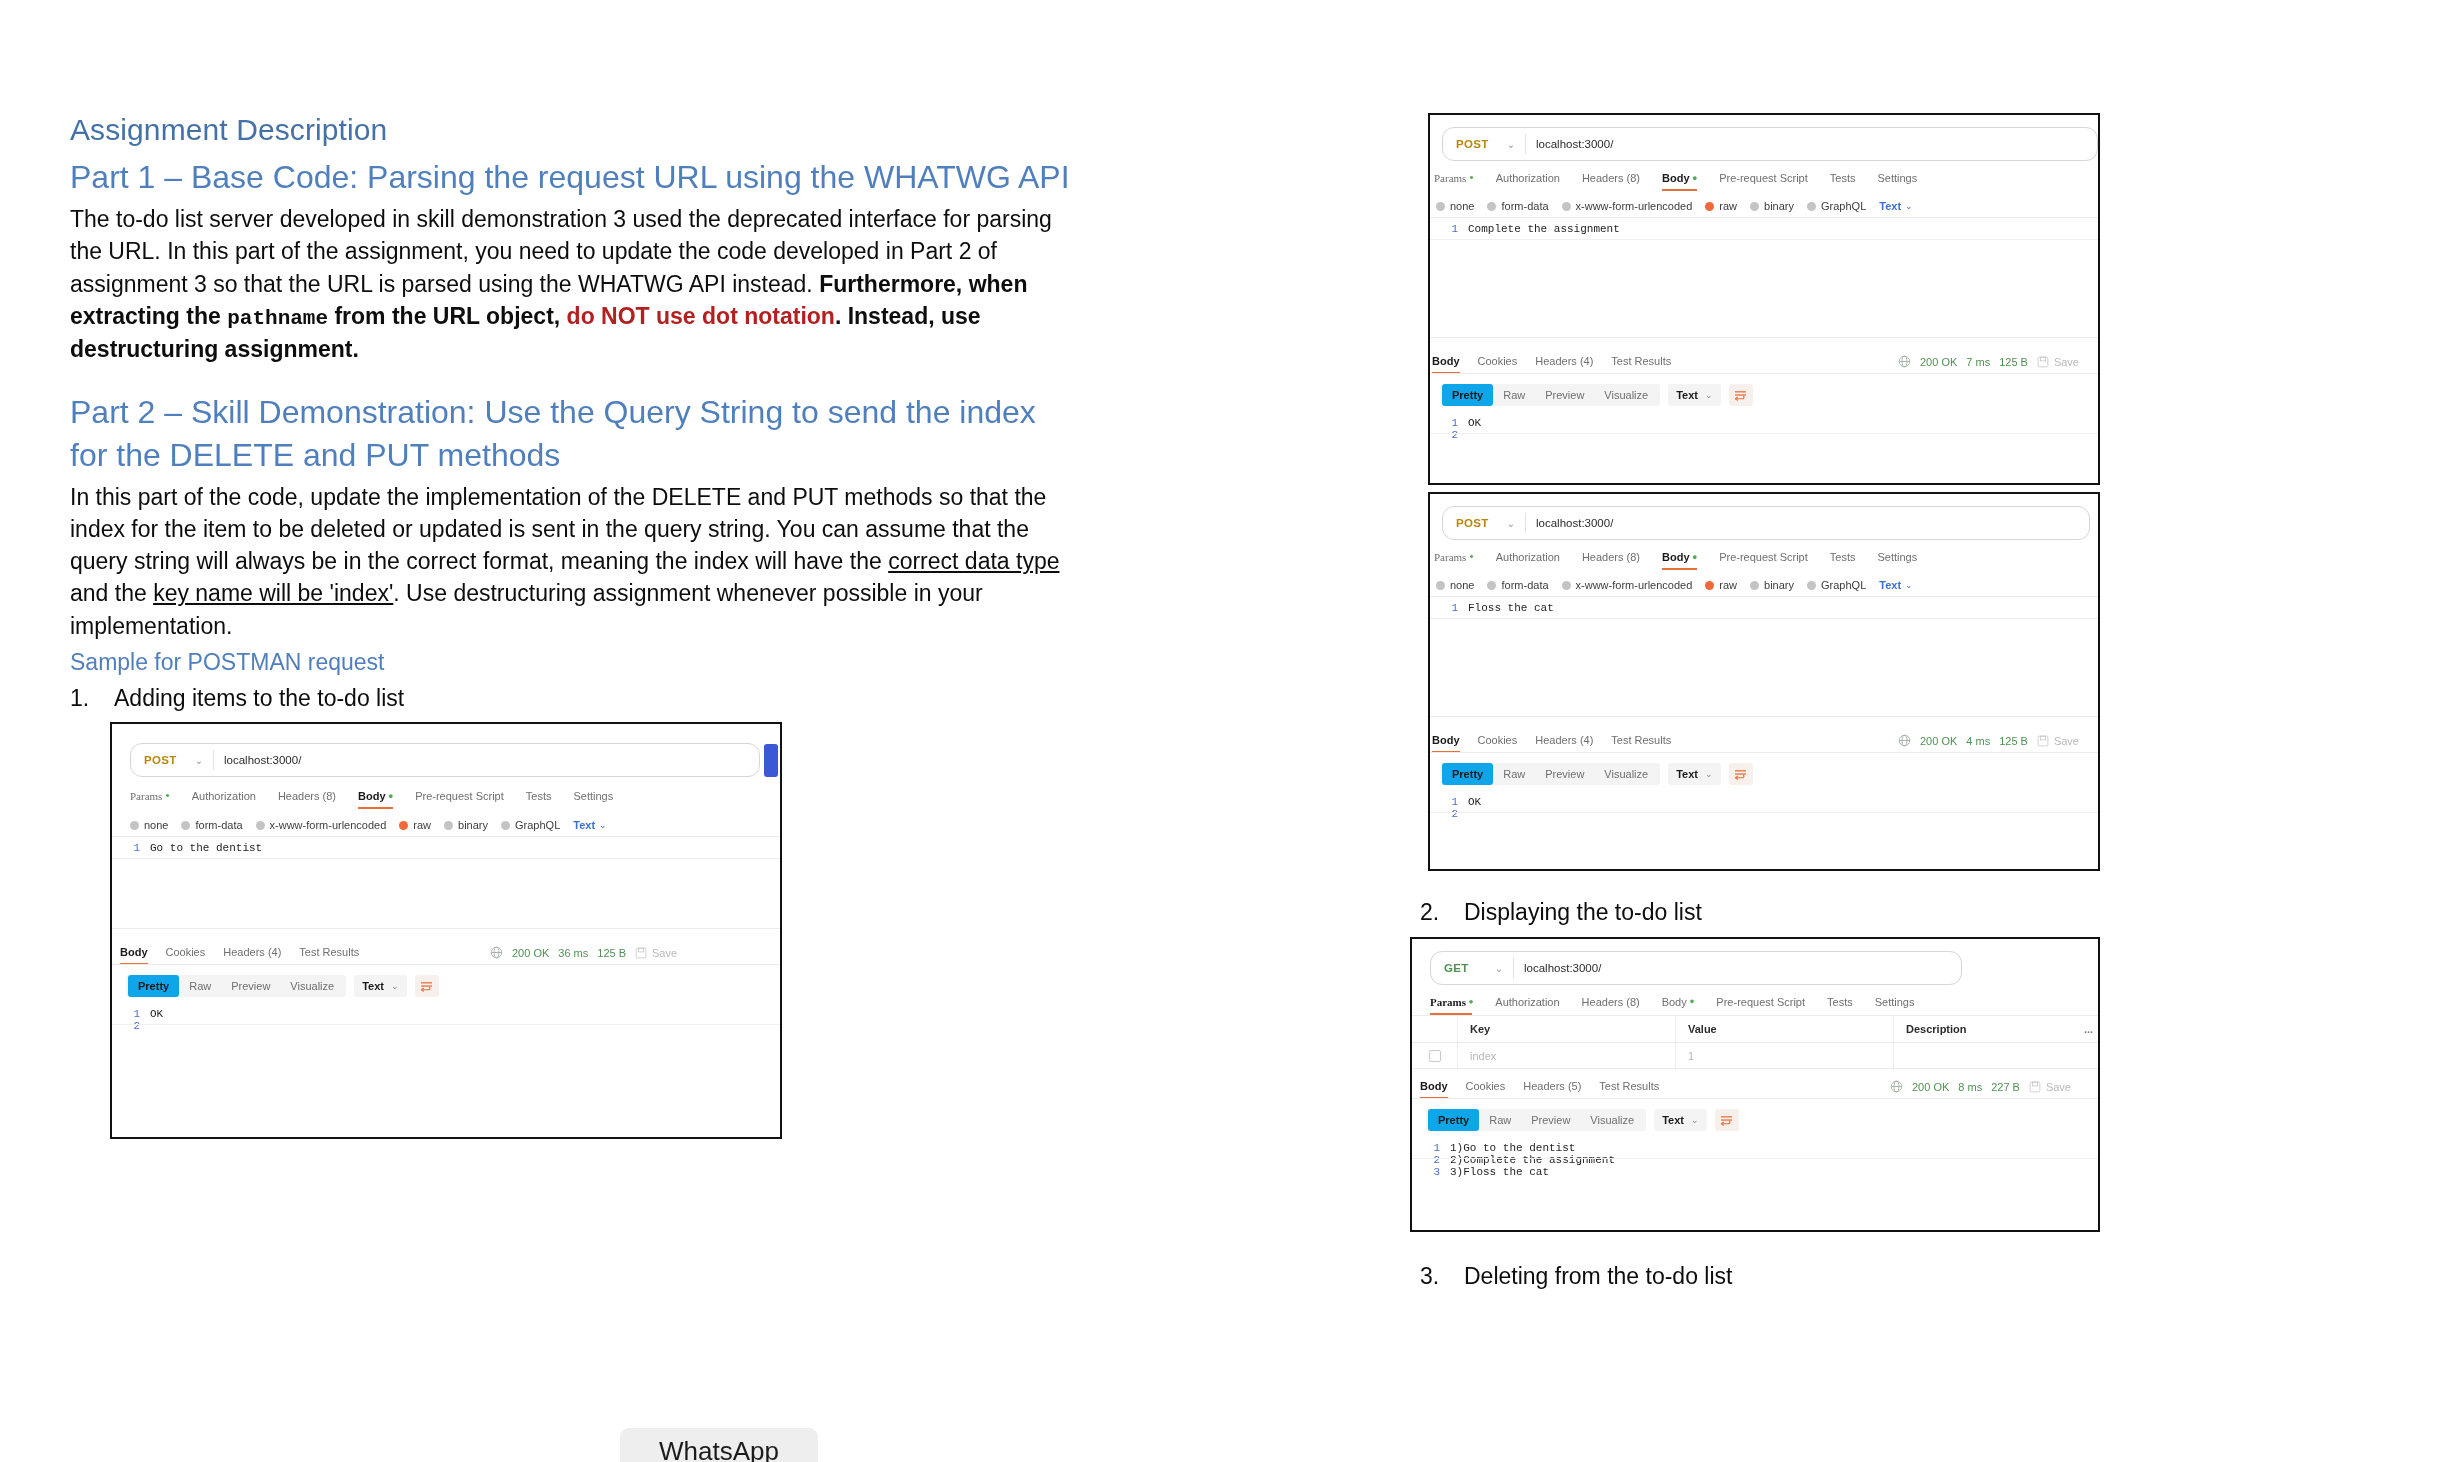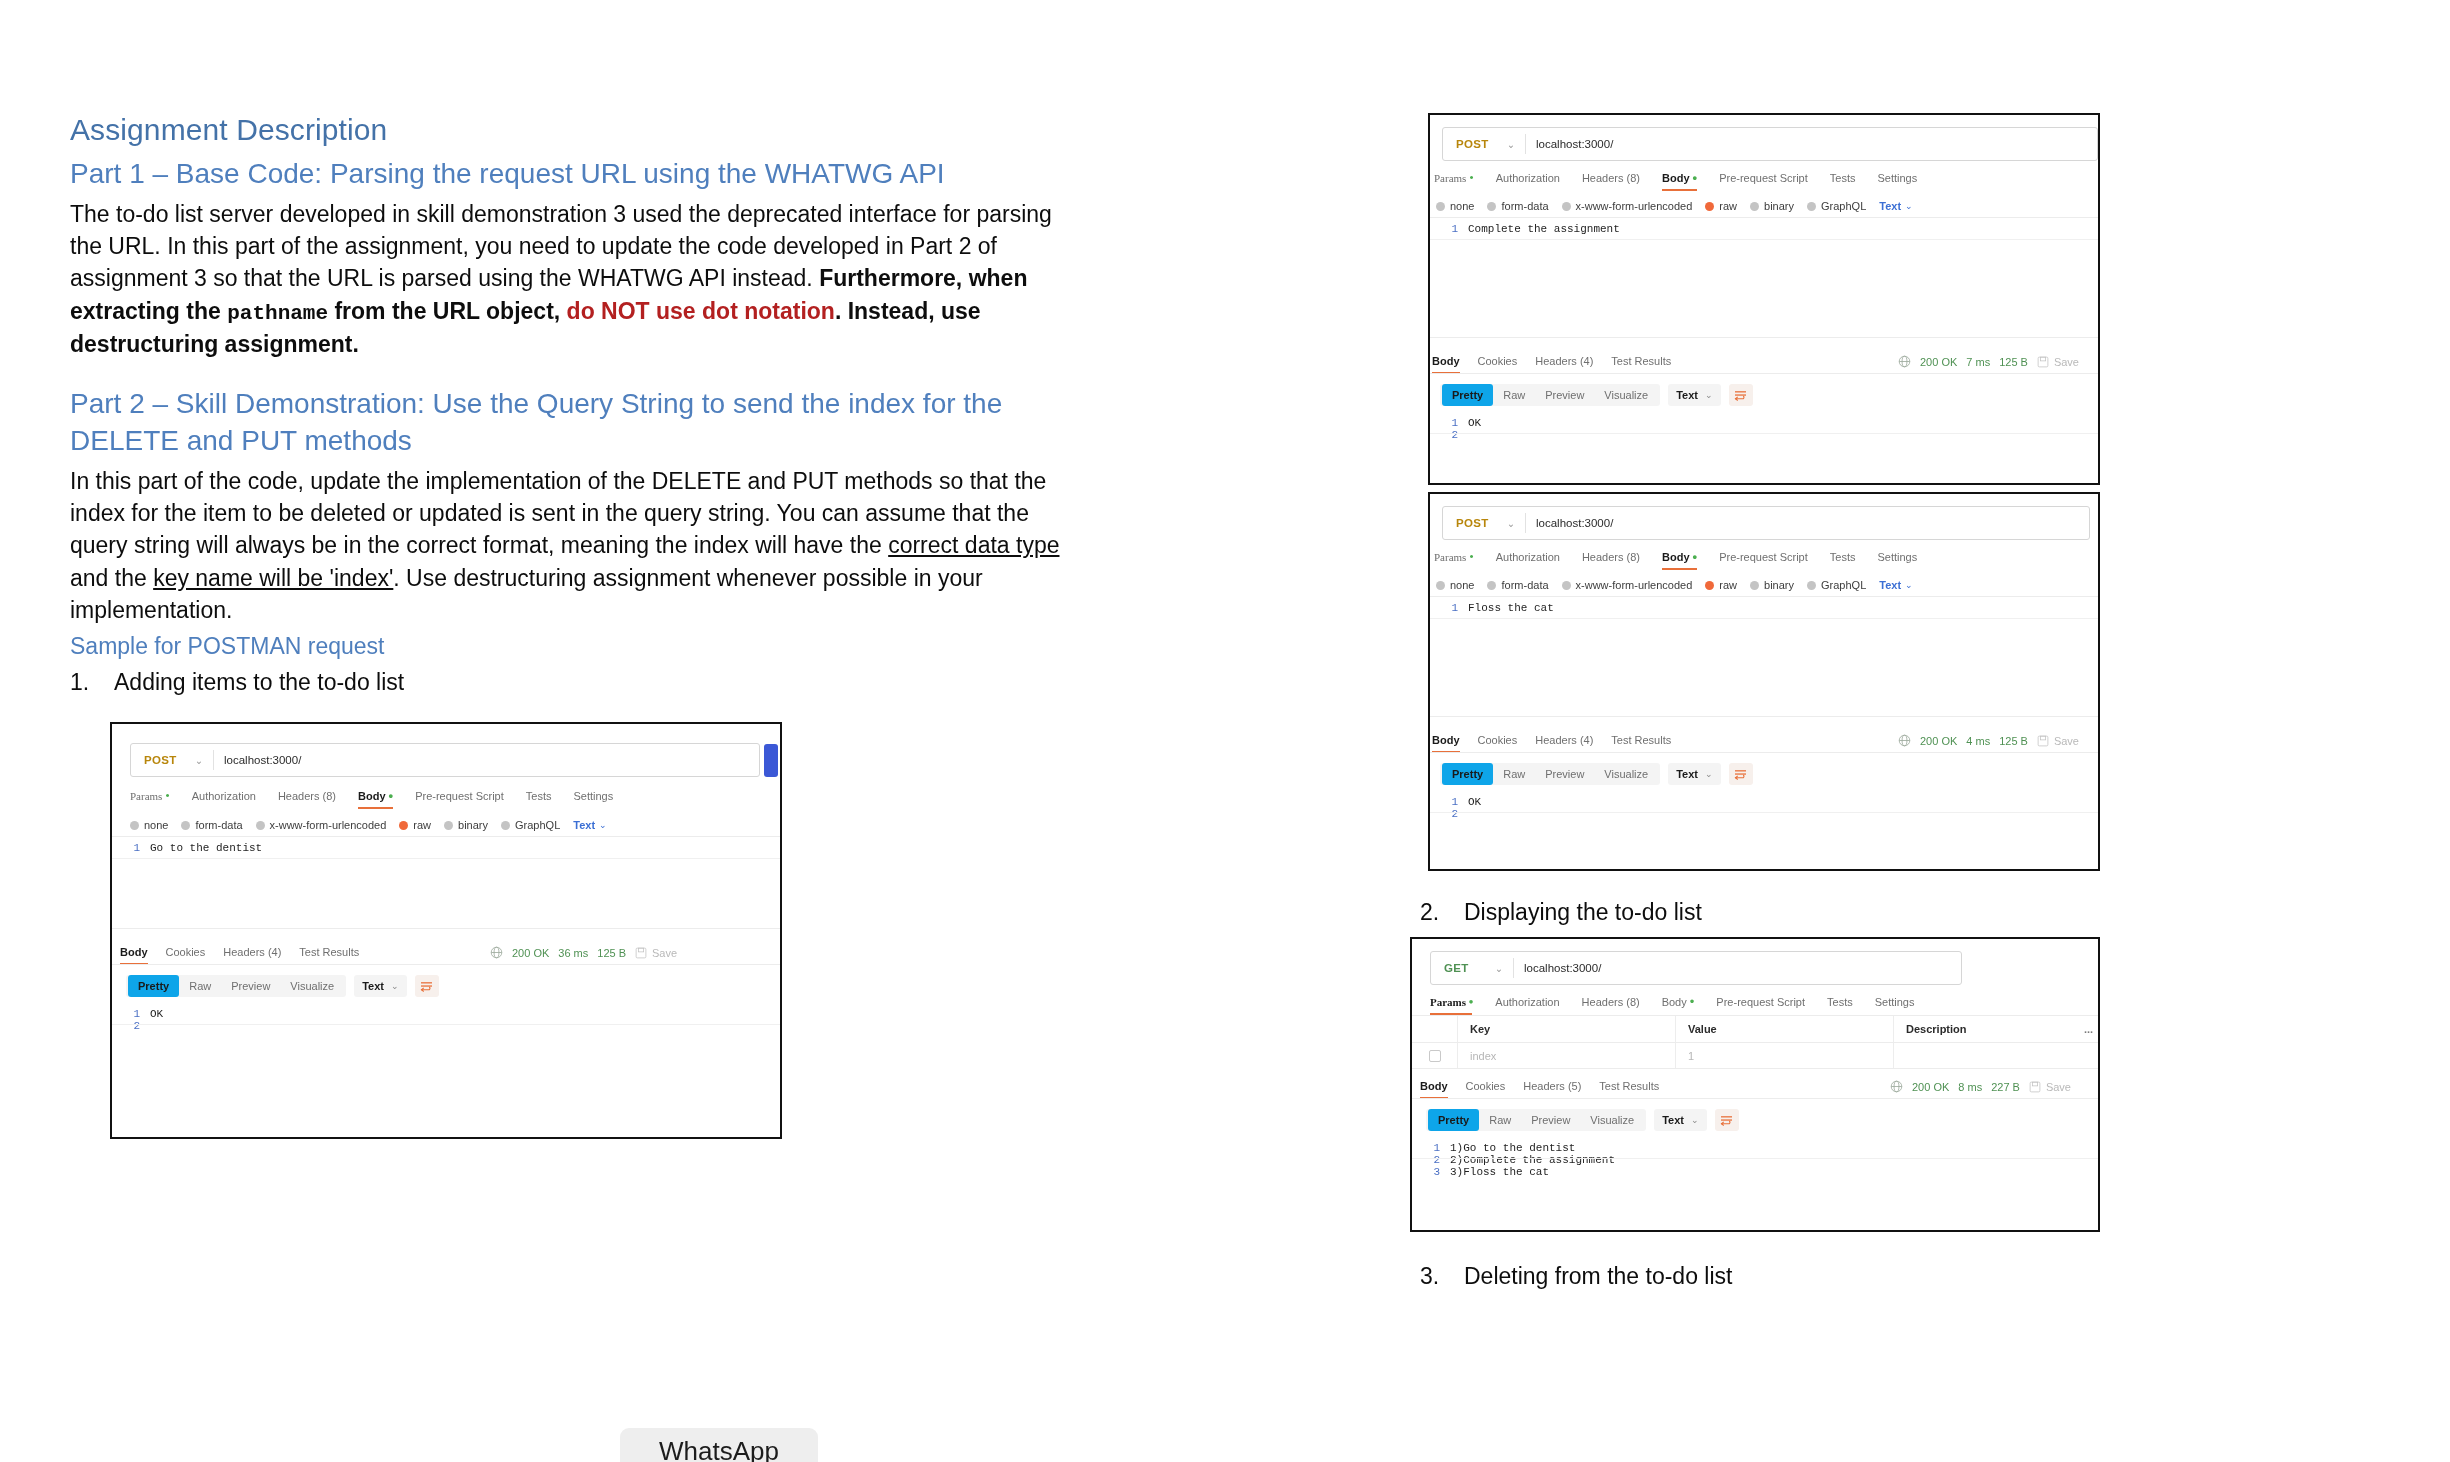--- a/index.html
+++ b/index.html
@@ -14,21 +14,21 @@
   }
 
   
   .doc-col { position:absolute; left:70px; top:112px; width:1010px; }
 
   .h1 {
     font-size:30px; color:#4472a8; font-weight:400;
     letter-spacing:0.1px; margin:0 0 8px 0; line-height:1.2;
   }
   .h2 {
-    font-size:28px; color:#4f7fbd; font-weight:400;
+    font-size:32px; color:#4f7fbd; font-weight:400;
     line-height:1.32; margin:0 0 5px 0;
   }
   .para {
     font-size:23px; line-height:1.40; color:#0d0d0d;
     margin:0 0 4px 0; text-align:left;
   }
   .para b { font-weight:bold; }
   .mono-inline { font-family:"Liberation Mono", monospace; font-size:21px; font-weight:bold; }
   .red { color:#b32020; font-weight:bold; }
   .u { text-decoration:underline; }
@@ -57,21 +57,21 @@
     background:#fff;
     font-family:"Liberation Sans", sans-serif;
     overflow:hidden;
   }
 
   
   .urlbar {
     position:absolute;
     height:34px;
     border:1px solid #d6d6d6;
-    border-radius:3px;
+    border-radius:12px;
     display:flex; align-items:center;
     background:#fff;
   }
   .method {
     font-size:11.5px; font-weight:bold; letter-spacing:.3px;
     padding-left:13px; width:58px;
   }
   .method.post { color:#b8860b; }
   .method.get { color:#4f9153; }
   .chev {

